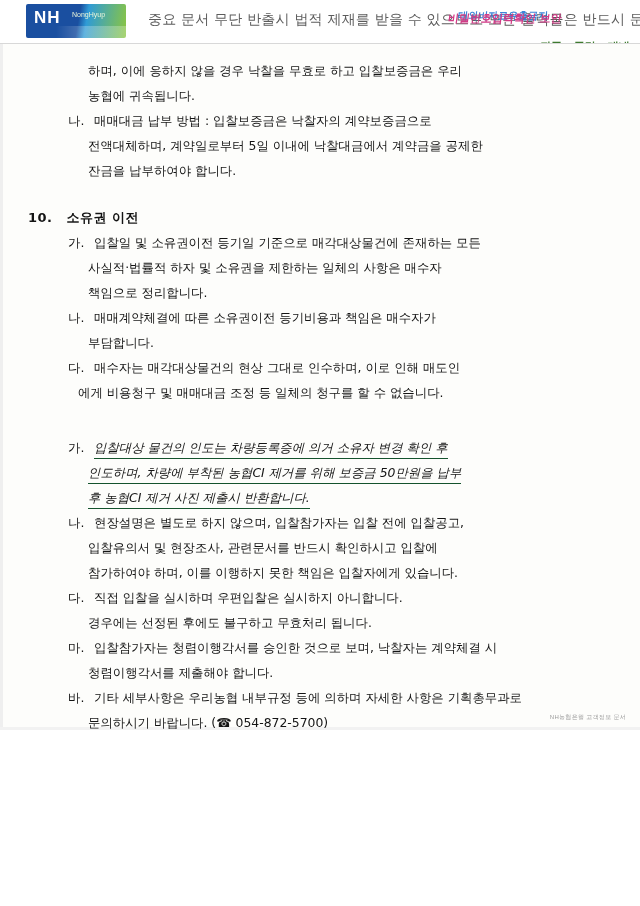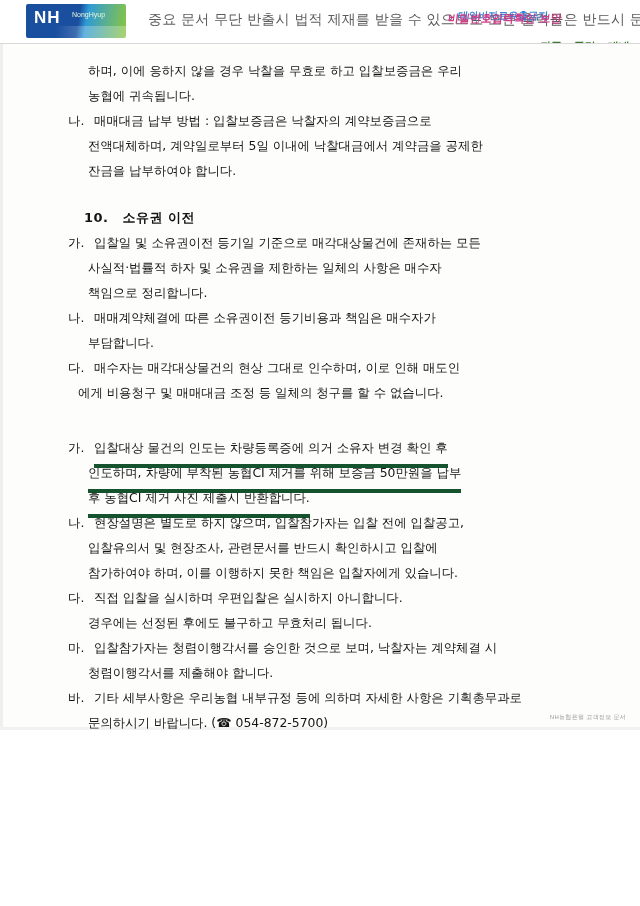--- a/index.html
+++ b/index.html
@@ -131,36 +131,37 @@
     font-size: 12.4px;
     line-height: 25px;
     font-family: "DejaVu Sans", sans-serif;
   }
   .line {
     position: relative;
     white-space: pre;
   }
   .ind-1 { padding-left: 88px; }   
   .ind-lbl { padding-left: 68px; } 
-  .ind-sec { padding-left: 42px; margin-left: 42px; } 
+  .ind-sec { padding-left: 28px; } 
   .ind-flush { padding-left: 70px; margin-left: 8px; }
 
   .sec-head {
     font-weight: bold;
     letter-spacing: .5px;
     font-size: 13px;
   }
   .sec-head .num { margin-right: 14px; }
   .lbl { display: inline-block; width: 26px; }
   .gap-md { height: 22px; }
   .gap-lg { height: 30px; }
 
   .underline {
-    border-bottom: 4px solid #14532d;
-    padding-bottom: 9px;
+    border-bottom: 1px solid #14532d;
+    padding-bottom: 3px;
+    font-style: italic;
   }
 
   .date-line {
     text-align: center;
     padding-right: 34px;
     letter-spacing: 1px;
     font-size: 12.4px;
     margin-top: 26px;
   }
   .signature {

